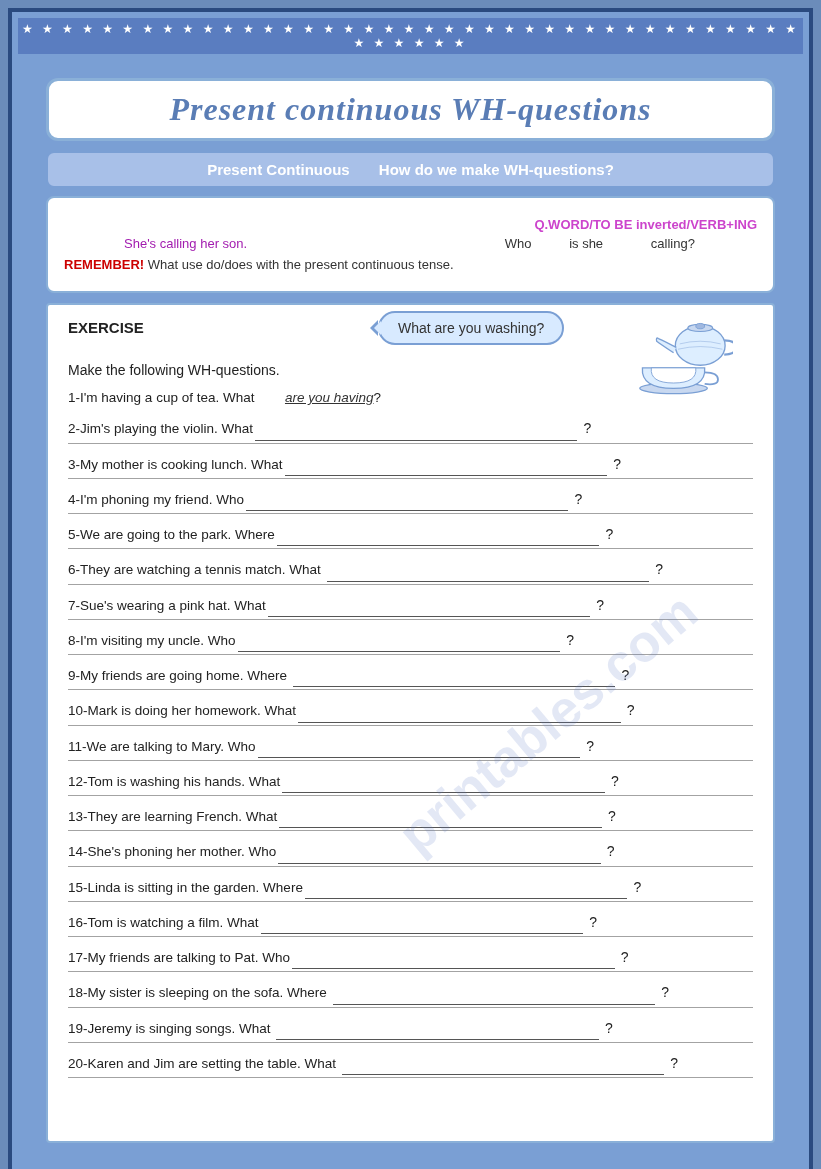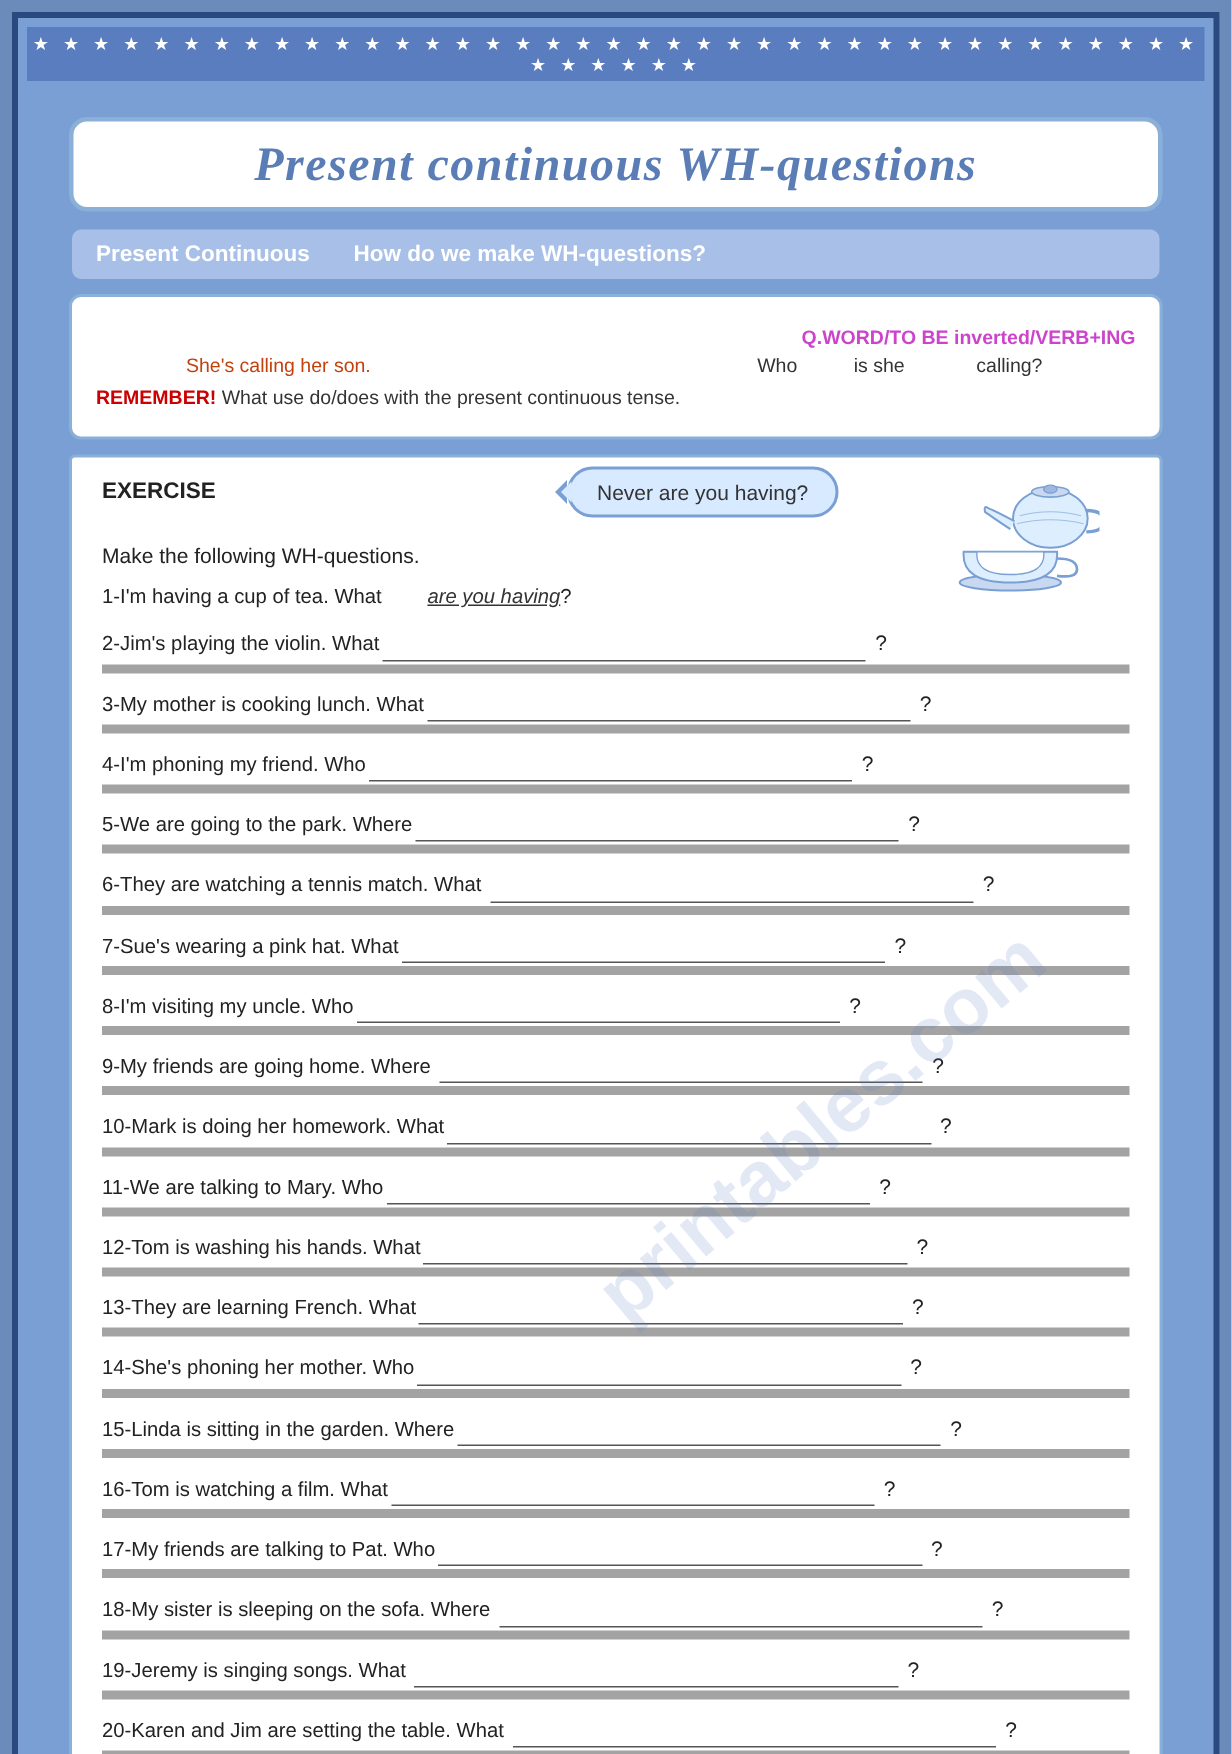--- a/index.html
+++ b/index.html
@@ -45,21 +45,21 @@
 
     .subtitle-box {
       background: #a8c0e8;
       border: 2px solid #7a9fd4;
       border-radius: 8px;
       padding: 8px 16px;
       margin: 0 0 8px 0;
       color: white;
       font-weight: bold;
       font-size: 15px;
-      text-align: left;
+      text-align: center;
     }
 
     .info-box {
       background: white;
       border: 2px solid #8ab0d8;
       border-radius: 8px;
       padding: 19px 16px;
       margin: 0 0 10px 0;
       font-size: 14px;
     }
@@ -135,21 +135,21 @@
       font-size: 14px;
       color: #222;
       margin-bottom: 10px;
       margin-top: 26px;
     }
     .exercise-item {
       font-size: 13.5px;
       color: #222;
       margin-bottom: 10px;
       line-height: 1.5;
-      border-bottom: 6px solid #a3a3a3;
+      border-bottom: 1px solid #a3a3a3;
       padding-bottom: 2px;
       display: flex;
       align-items: flex-end;
     }
     .exercise-item .item-text {
       flex: 1;
       display: inline;
     }
     .exercise-item .q-mark {
       margin-left: 4px;
@@ -225,42 +225,42 @@
       <span>Present Continuous</span>
       &nbsp;&nbsp;&nbsp;&nbsp;&nbsp;
       <span>How do we make WH-questions?</span>
     </div>
 
     <div class="info-box">
       <div class="q-word-line">Q.WORD/TO BE inverted/VERB+ING</div>
       <table style="width:100%; font-size:13px; border-collapse:collapse;">
         <tbody>
         <tr>
-          <td style="color:#c2410c; font-size:13px; padding-left:60px;">She's calling her son.</td>
+          <td style="color:#a21caf; font-size:13px; padding-left:60px;">She's calling her son.</td>
           <td style="color:#333; font-size:13px;">Who</td>
           <td style="color:#333; font-size:13px;">is she</td>
           <td style="color:#333; font-size:13px;">calling?</td>
         </tr>
       </tbody>
         </table>
       <div style="margin-top:6px; font-size:13px;">
         <span style="color:#cc0000; font-weight:bold;">REMEMBER!</span>
         <span style="color:#333;"> What use do/does with the present continuous tense.</span>
       </div>
     </div>
 
     <div class="main-content">
 
       <div class="watermark">
         <div>printables.com</div>
       </div>
 
       <div class="exercise-header">
         <span class="exercise-label">EXERCISE</span>
-        <div class="speech-bubble">Never are you having?</div>
+        <div class="speech-bubble">What are you washing?</div>
 
         <div class="teapot-area">
           <svg viewBox="0 0 120 90" class="teapot-img" xmlns="http://www.w3.org/2000/svg">
 
             <ellipse cx="55" cy="78" rx="38" ry="6" fill="#c8d8f0" stroke="#7a9fd4" stroke-width="1.5"></ellipse>
             <path d="M20,55 Q18,78 55,78 Q92,78 90,55 Z" fill="#ddeeff" stroke="#7a9fd4" stroke-width="1.5"></path>
             <path d="M30,55 Q28,72 55,72 Q82,72 80,55 Z" fill="white" stroke="#7a9fd4" stroke-width="1"></path>
 
             <path d="M90,60 Q105,60 105,68 Q105,75 90,73" fill="none" stroke="#7a9fd4" stroke-width="2"></path>
 

